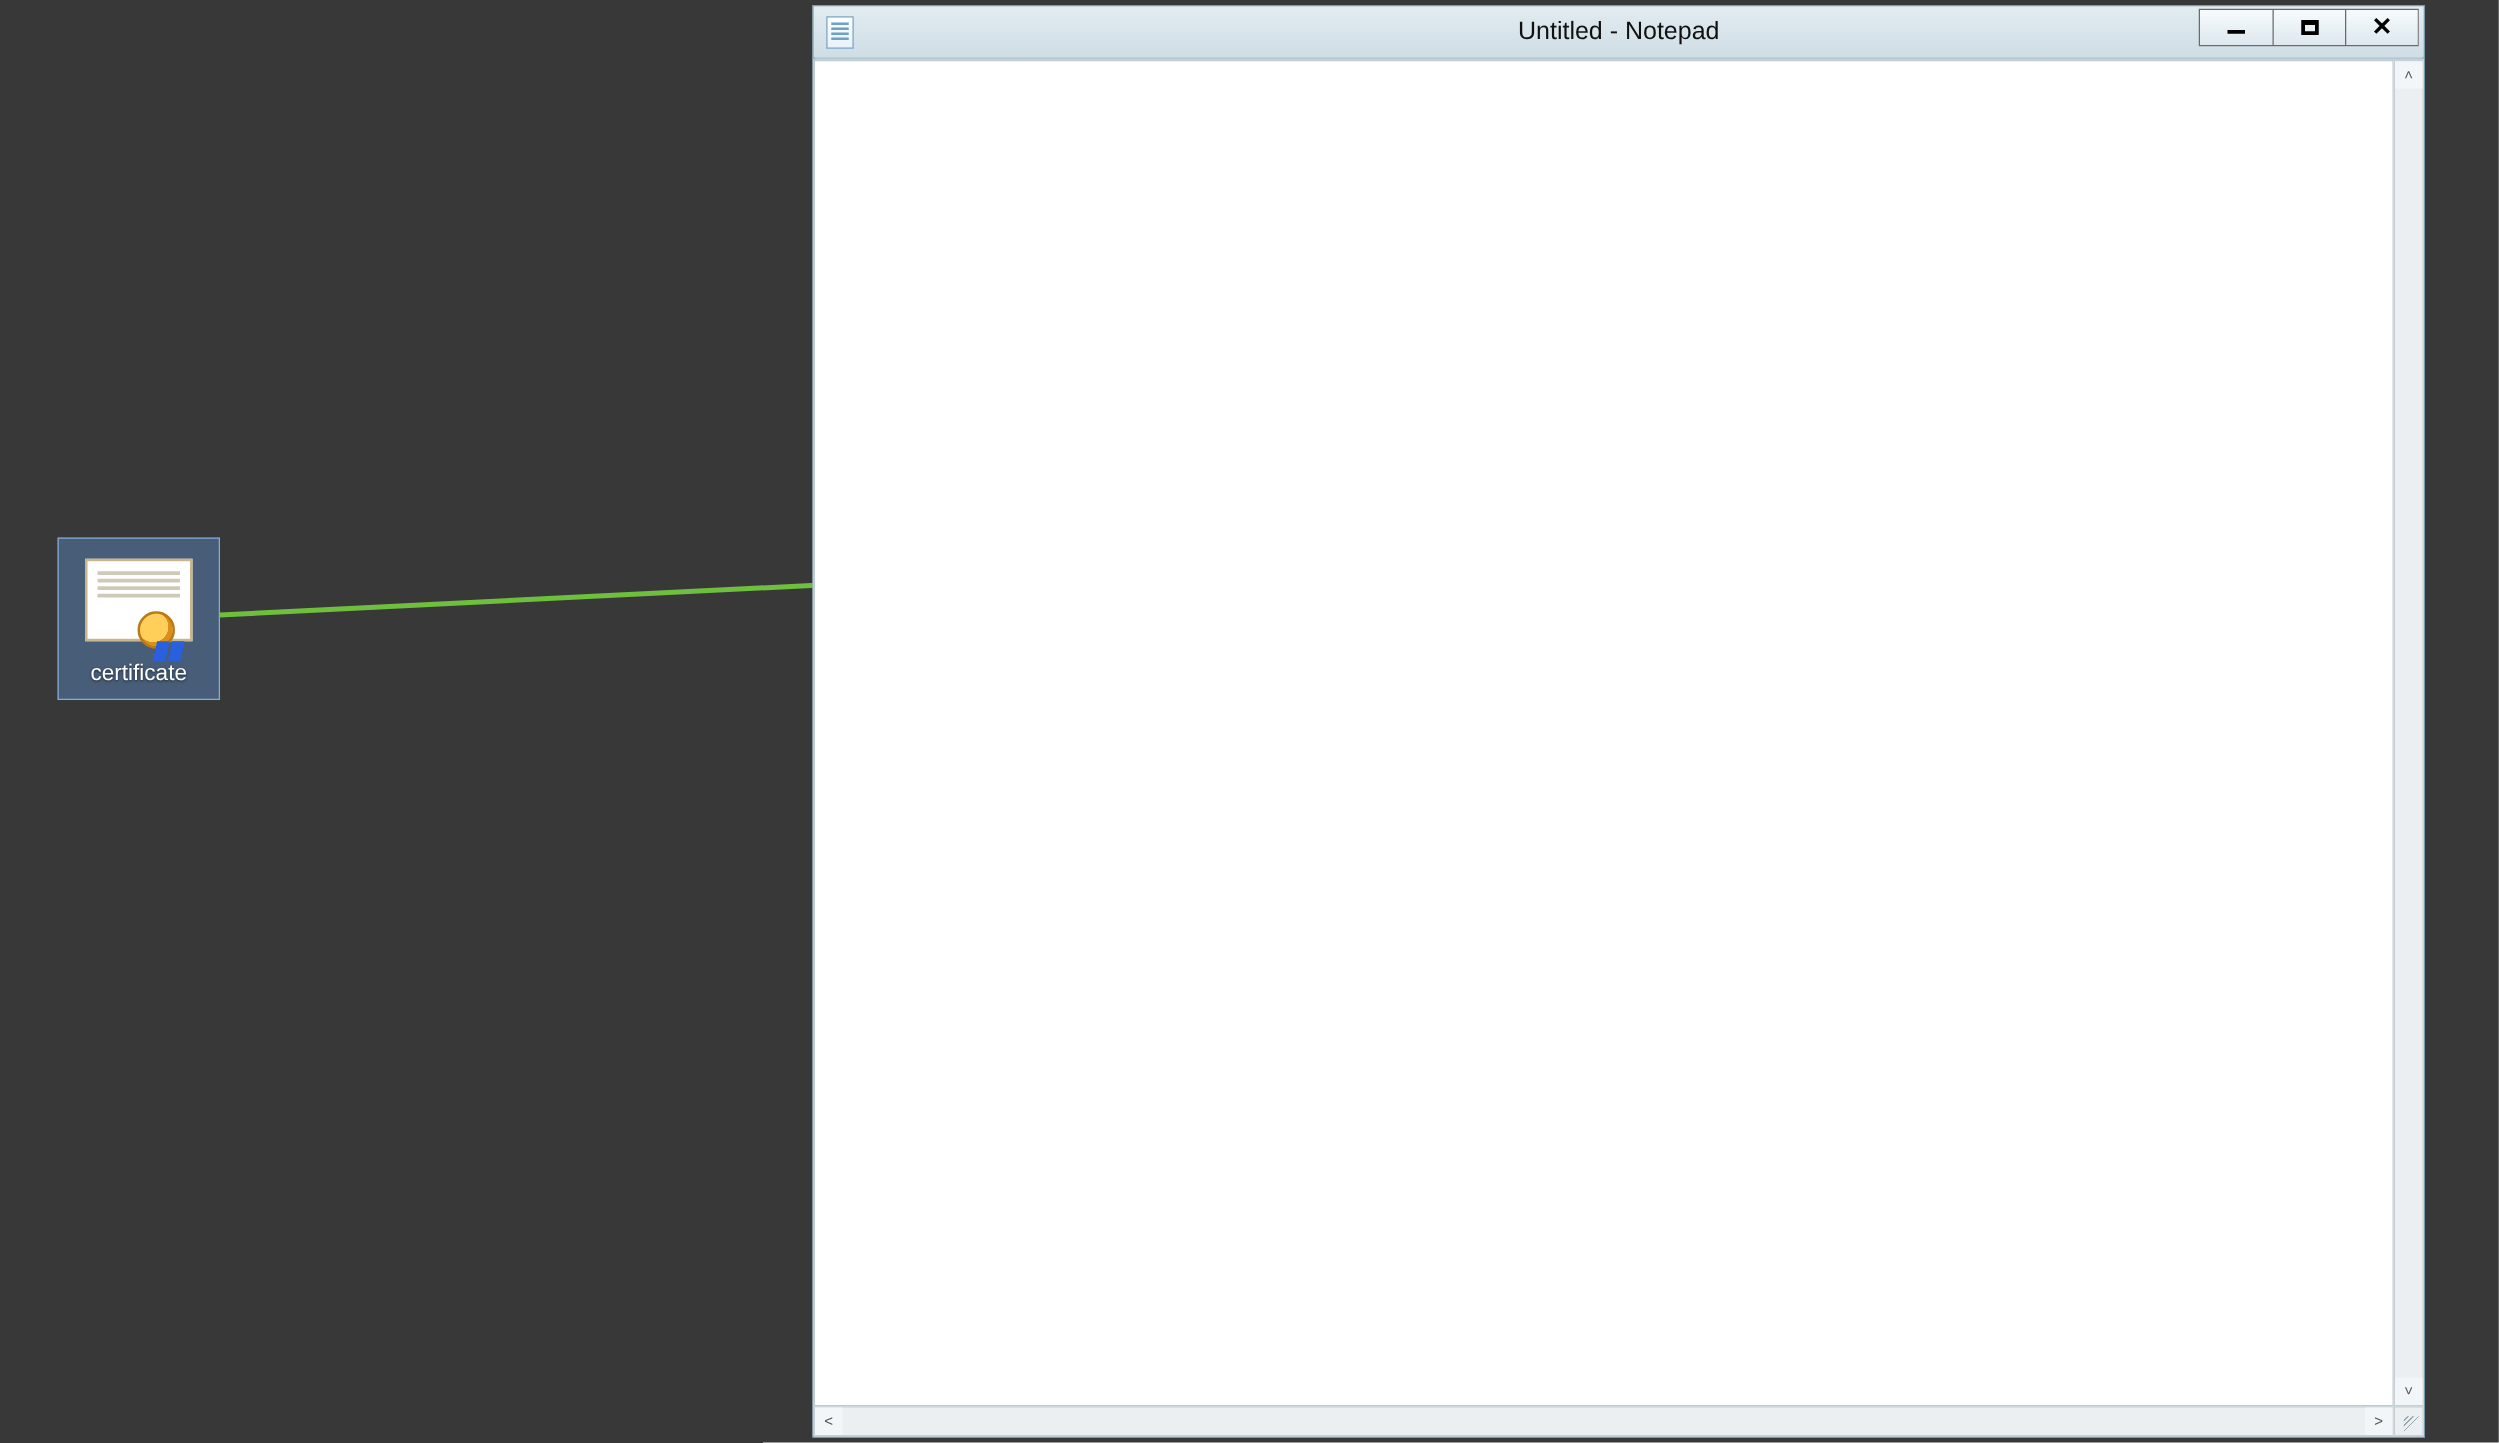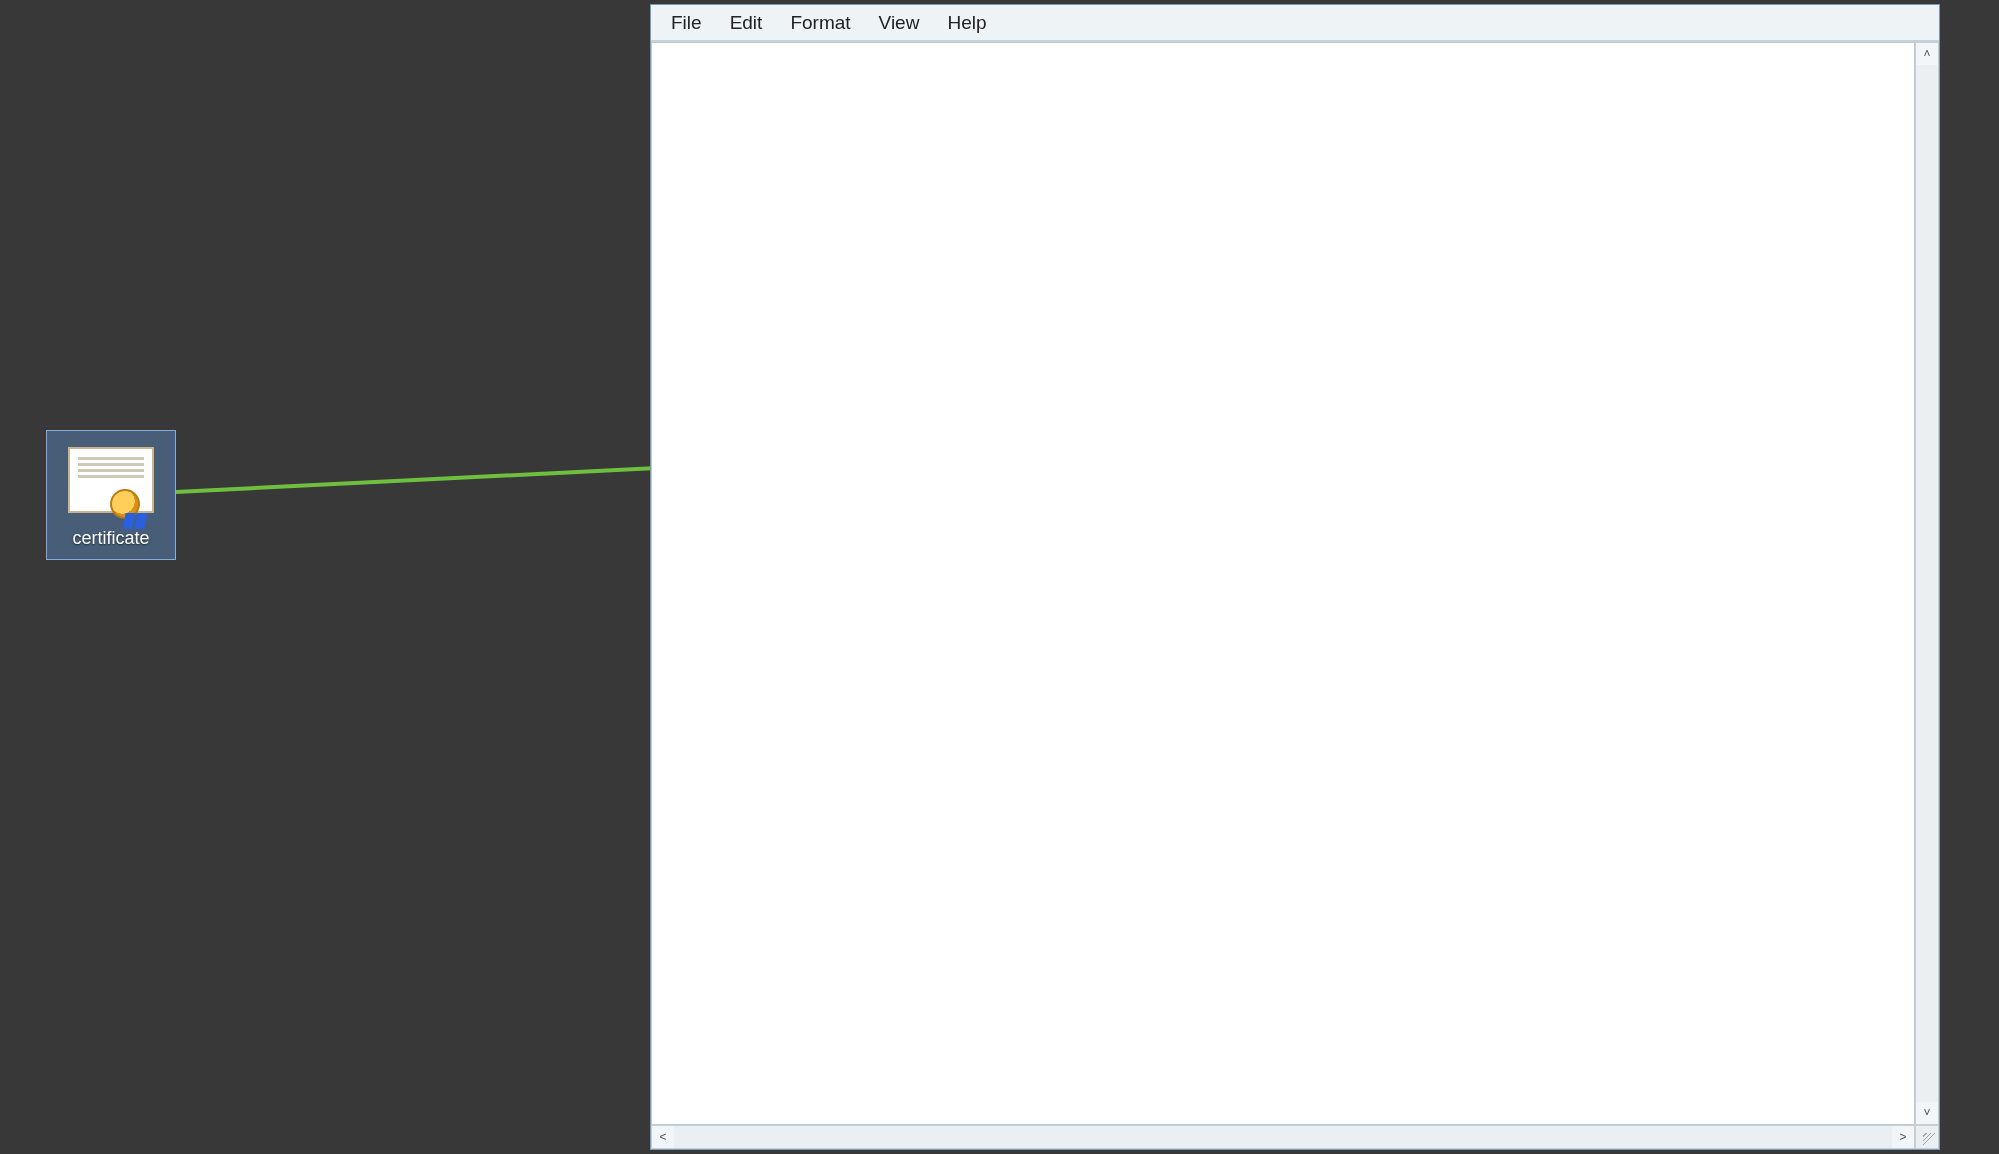--- a/index.html
+++ b/index.html
@@ -227,28 +227,36 @@
 <svg class="arrow-svg" viewBox="0 0 540 50">
   <defs>
     <marker id="ah" markerWidth="14" markerHeight="14" refX="11" refY="5" orient="auto">
       <path d="M0,0 L12,5 L0,10 z" fill="#6fbf3f"></path>
     </marker>
   </defs>
   <line x1="0" y1="38" x2="520" y2="12" stroke="#6fbf3f" stroke-width="4" marker-end="url(#ah)"></line>
 </svg>
 
 <div class="notepad">
-
-  <div class="menubar">
-    <div class="menu-item">File</div>
-    <div class="menu-item">Edit</div>
-    <div class="menu-item">Format</div>
-    <div class="menu-item">View</div>
-    <div class="menu-item">Help</div>
+  <div class="titlebar">
+    <div class="app-icon"></div>
+    <div class="title-text">Untitled - Notepad</div>
+    <div class="win-controls">
+      <div class="win-btn">
+          <div class="min-glyph"></div>
+        </div>
+      <div class="win-btn">
+          <div class="max-glyph"></div>
+        </div>
+      <div class="win-btn close">
+          <span class="close-glyph">✕</span>
+        </div>
+    </div>
   </div>
+
 
   <div class="client-area">
     <textarea class="text-area" spellcheck="false" style=""></textarea>
     <div class="vscroll">
       <div class="sb-btn">
           <span>˄</span>
         </div>
       <div class="sb-btn">
           <span>˅</span>
         </div>

